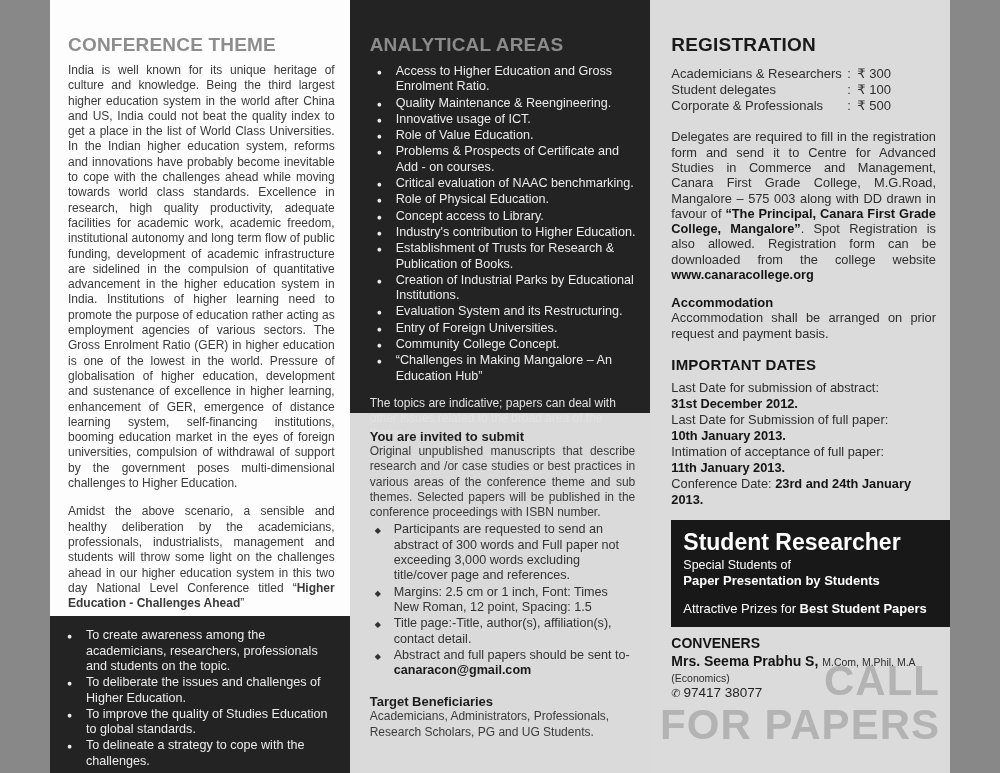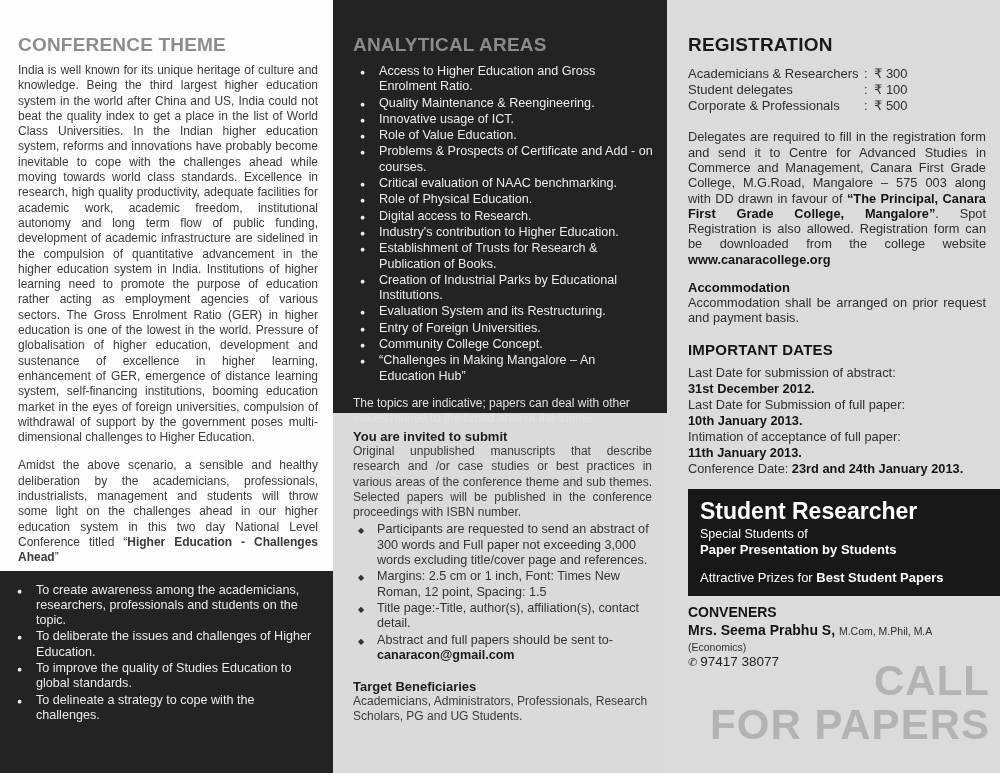--- a/index.html
+++ b/index.html
@@ -1,18 +1,18 @@
 <!DOCTYPE html>
 <html><head>
 <meta charset="utf-8">
 <style>
   * { margin:0; padding:0; box-sizing:border-box; }
   body { font-family:"Liberation Sans","DejaVu Sans",sans-serif; background:#888; }
   .page {
-    width:1000px; height:773px; margin:0 auto; position:relative;
+    width:900px; height:773px; margin:0 auto; position:relative;
     display:flex; overflow:hidden; background:#dcdcdc;
   }
   
   .col { height:773px; overflow:hidden; display:flex; flex-direction:column; }
   .col-left  { width:333px; background:#fdfdfd; }
   .col-mid   { width:334px; background:#dadada; }
   .col-right { width:333px; background:#dbdbdb; position:relative; }
 
   
   .h-gray {
@@ -115,21 +115,21 @@
     <div class="dark-box ana-box">
       <div class="h-gray">ANALYTICAL AREAS</div>
       <ul class="dotlist">
         <li>Access to Higher Education and Gross Enrolment Ratio.</li>
         <li>Quality Maintenance &amp; Reengineering.</li>
         <li>Innovative usage of ICT.</li>
         <li>Role of Value Education.</li>
         <li>Problems &amp; Prospects of Certificate and Add - on courses.</li>
         <li>Critical evaluation of NAAC benchmarking.</li>
         <li>Role of Physical Education.</li>
-        <li>Digital access to Research.</li>
+        <li>Concept access to Library.</li>
         <li>Industry's contribution to Higher Education.</li>
         <li>Establishment of Trusts for Research &amp; Publication of Books.</li>
         <li>Creation of Industrial Parks by Educational Institutions.</li>
         <li>Evaluation System and its Restructuring.</li>
         <li>Entry of Foreign Universities.</li>
         <li>Community College Concept.</li>
         <li>“Challenges in Making Mangalore – An Education Hub”</li>
       </ul>
       <p class="ana-note">The topics are indicative; papers can deal with other issues related to the broad area of the theme.</p>
     </div>

